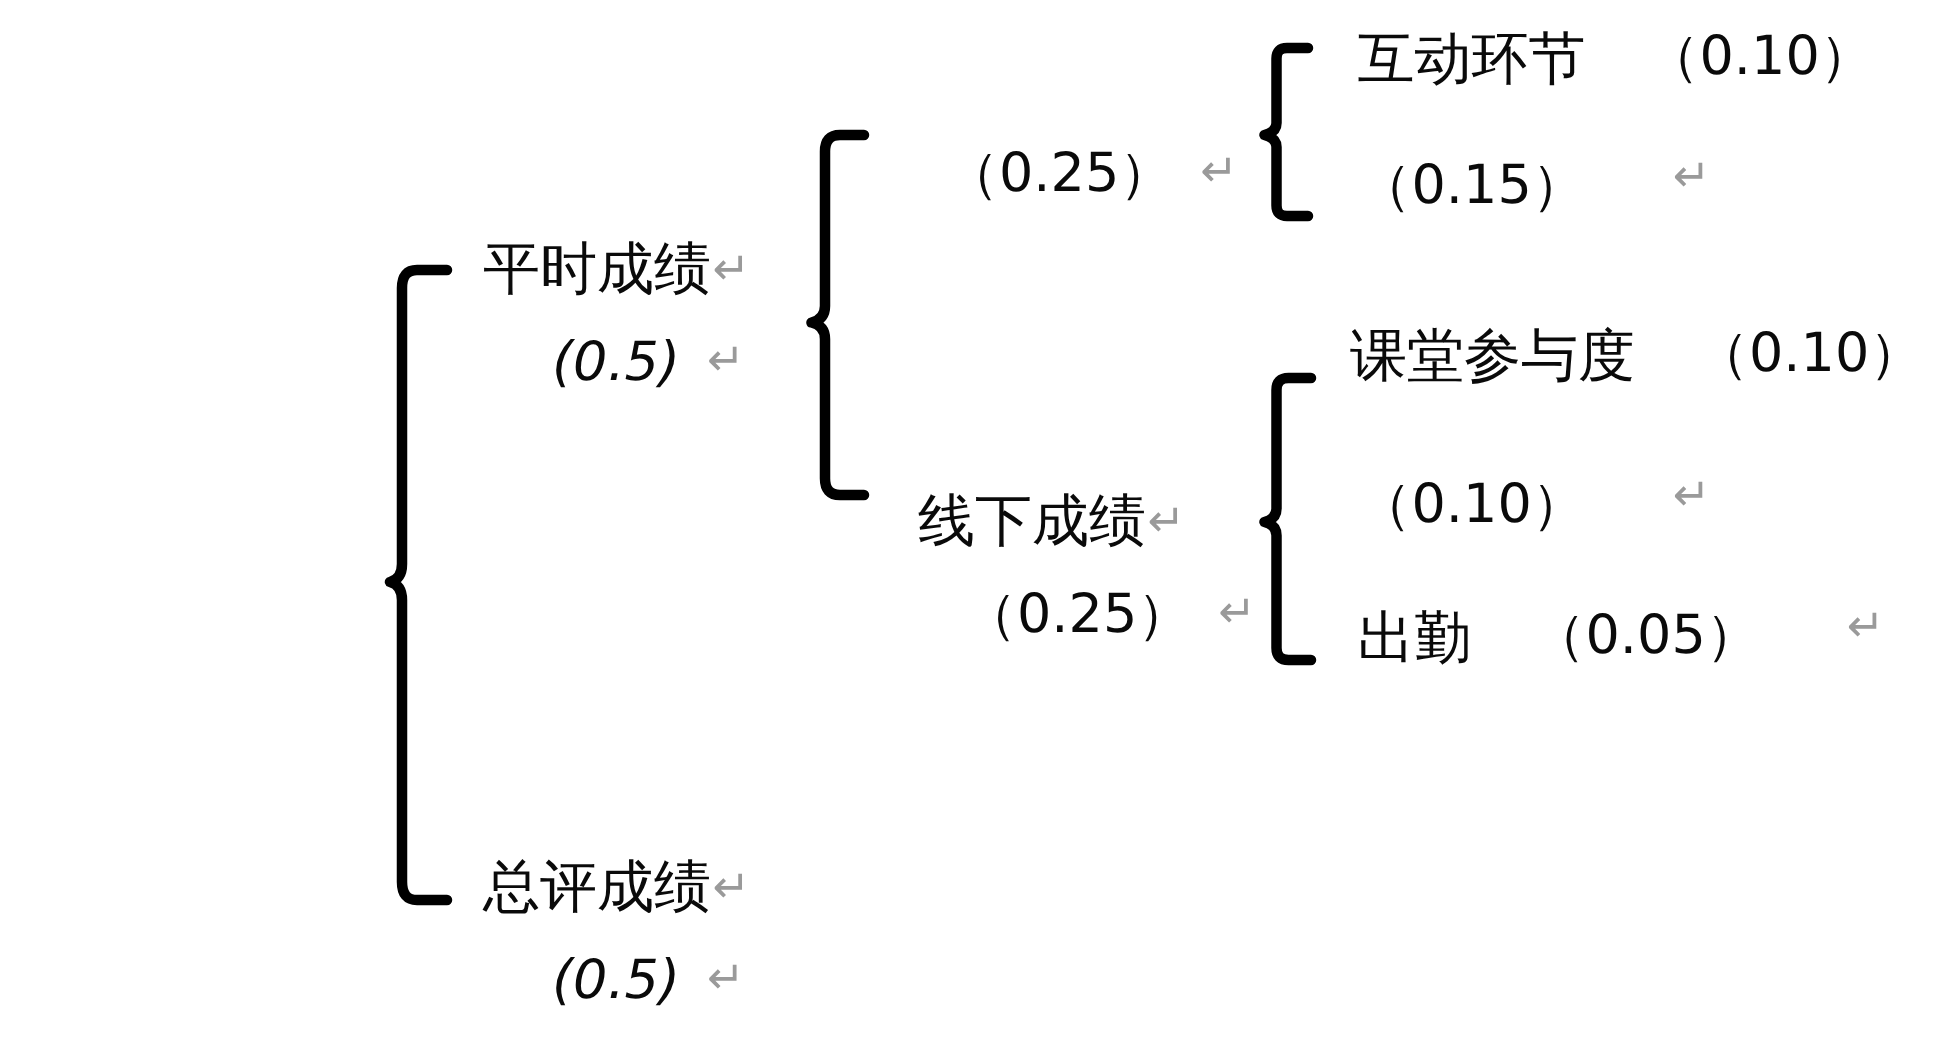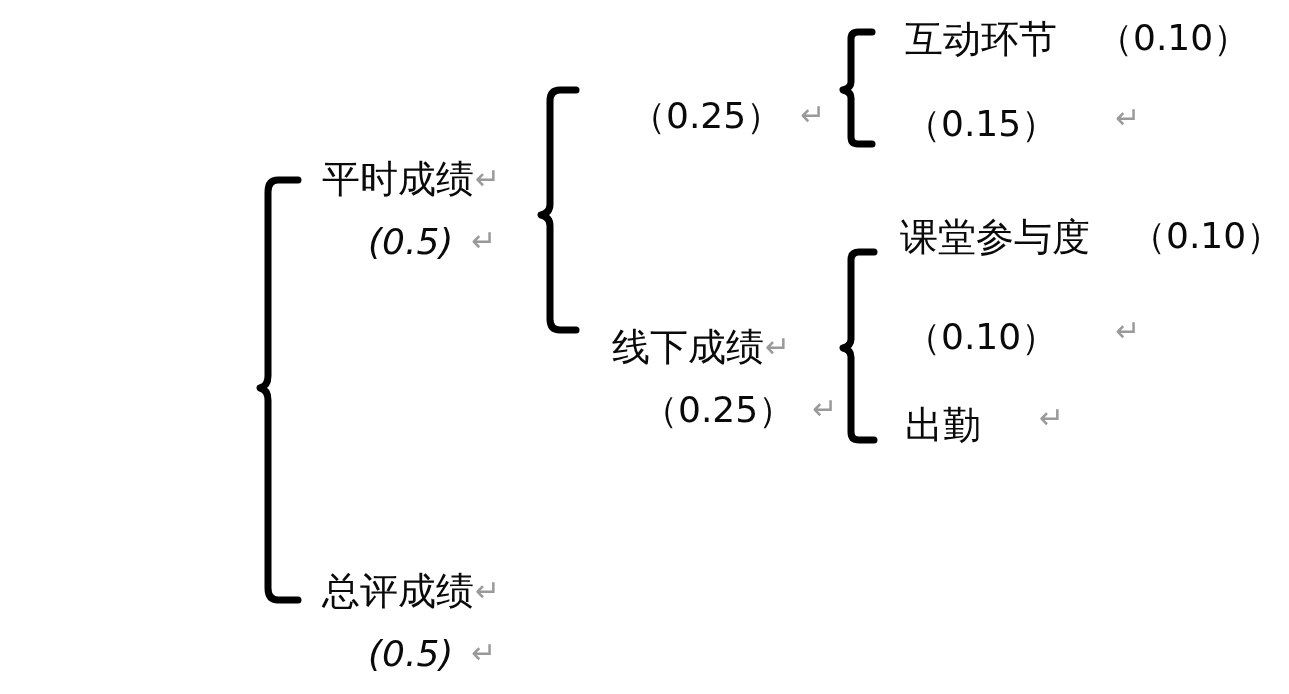--- a/index.html
+++ b/index.html
@@ -153,17 +153,18 @@
   <div class="node leaf" style="left:905px; top:319px;">
     <span class="line">
         <span class="weight">（0.10）</span>
         <span class="ret pad">↵</span>
     </span>
   </div>
 
   <div class="node leaf" style="left:905px; top:406px;">
     <span class="line">
       <span class="label">出勤</span>
+        <span class="weight">（0.05）</span>
         <span class="ret pad">↵</span>
     </span>
   </div>
 
 </div>
 
 </body></html>

